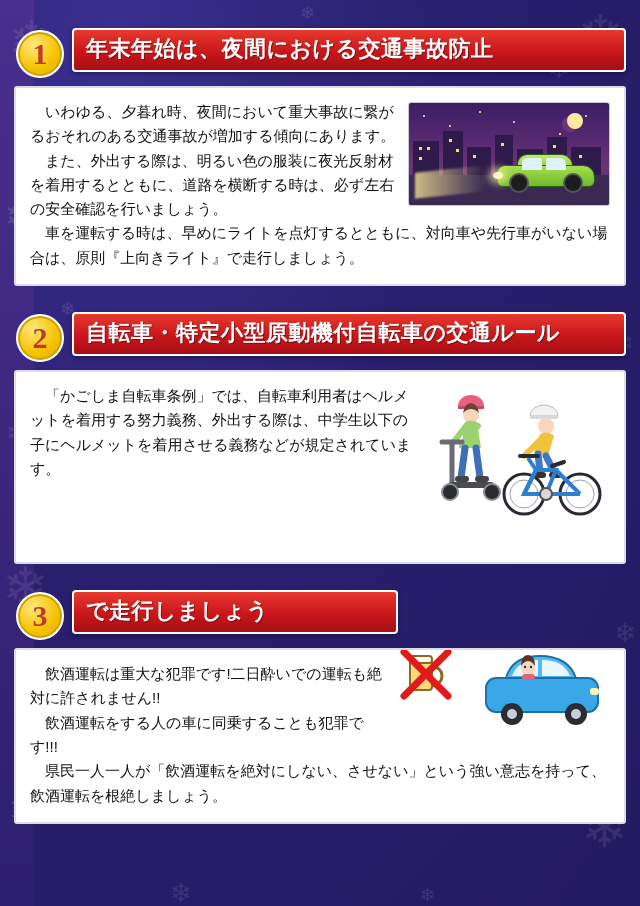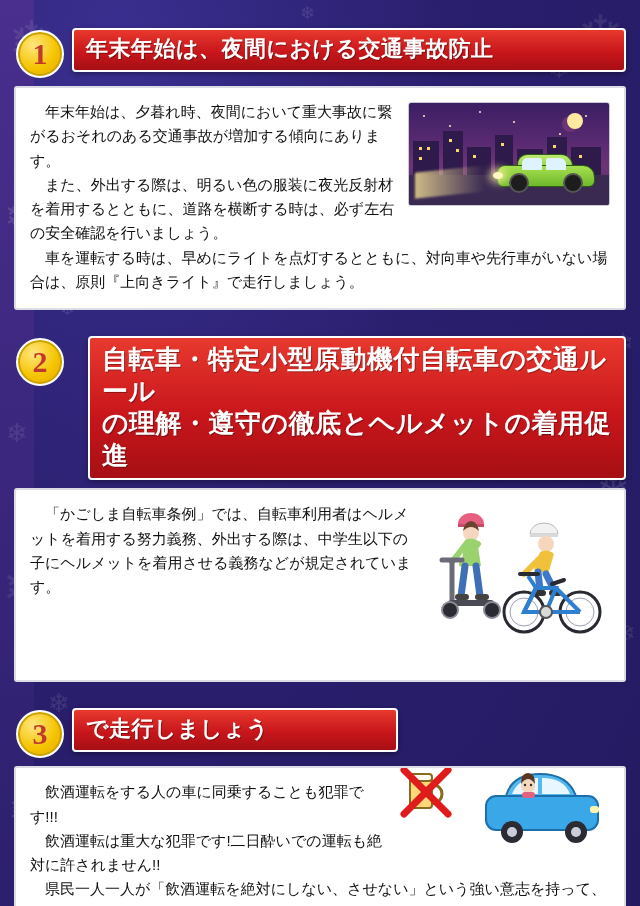--- a/index.html
+++ b/index.html
@@ -61,21 +61,21 @@
     border-radius:4px;
     padding:6px 10px 7px 12px;
     color:#fff;
     font-weight:bold;
     font-size:22px;
     letter-spacing:.5px;
     line-height:1.22;
     text-shadow:1px 1px 0 rgba(0,0,0,.35);
     box-shadow:0 2px 5px rgba(0,0,0,.35);
   }
-  #sec2 .head-band{font-size:26px;margin-left:16px;}
+  #sec2 .head-band{font-size:22px;}
 
   
   .card{
     background:#ffffff;
     border:2px solid #dcdce4;
     border-radius:3px;
     margin-top:8px;
     padding:12px 14px 14px 14px;
     color:#111;
     font-size:15px;
@@ -183,33 +183,32 @@
             <div class="car-body"></div>
             <div class="car-win"></div>
             <div class="car-win2"></div>
             <div class="headl"></div>
             <div class="wheel w1"></div>
             <div class="wheel w2"></div>
           </div>
         </div>
       </div>
 
-      <p class="ind">年末年始は、夕暮れ時、夜間において重大事故に繋がるおそれのある交通事故が増加する傾向にあります。</p>
+      <p class="ind">いわゆる、夕暮れ時、夜間において重大事故に繋がるおそれのある交通事故が増加する傾向にあります。</p>
       <p class="ind">また、外出する際は、明るい色の服装に夜光反射材を着用するとともに、道路を横断する時は、必ず左右の安全確認を行いましょう。</p>
       <p class="ind">車を運転する時は、早めにライトを点灯するとともに、対向車や先行車がいない場合は、原則『上向きライト』で走行しましょう。</p>
       <div style="clear:both"></div>
     </div>
   </div>
 
   <div class="section" id="sec2">
     <div class="head">
       <div class="num">2</div>
       <div class="head-band">
         <div>自転車・特定小型原動機付自転車の交通ルール</div>
-        <div>の理解・遵守の徹底とヘルメットの着用促進</div>
       </div>
     </div>
     <div class="card">
 
       <div class="art-right">
         <svg class="rider-svg" width="182" height="158" viewBox="0 0 182 158" xmlns="http://www.w3.org/2000/svg">
 
           <g>
 
             <path d="M30 20 a13 11 0 0 1 26 0 z" fill="#e8607f"></path>
@@ -308,20 +307,20 @@
             <circle cx="30" cy="66" r="11" fill="#2b2b33"></circle>
             <circle cx="30" cy="66" r="5" fill="#c9ced8"></circle>
             <circle cx="94" cy="66" r="11" fill="#2b2b33"></circle>
             <circle cx="94" cy="66" r="5" fill="#c9ced8"></circle>
 
             <rect x="108" y="40" width="9" height="7" rx="3" fill="#fff3b0"></rect>
           </g>
         </svg>
       </div>
 
+      <p class="ind">飲酒運転は重大な犯罪です!二日酔いでの運転も絶対に許されません!!</p>
       <p class="ind">飲酒運転をする人の車に同乗することも犯罪です!!!</p>
-      <p class="ind">飲酒運転は重大な犯罪です!二日酔いでの運転も絶対に許されません!!</p>
       <p class="ind">県民一人一人が「飲酒運転を絶対にしない、させない」という強い意志を持って、飲酒運転を根絶しましょう。</p>
       <div style="clear:both"></div>
     </div>
   </div>
 
 </div>
 
 </body></html>

